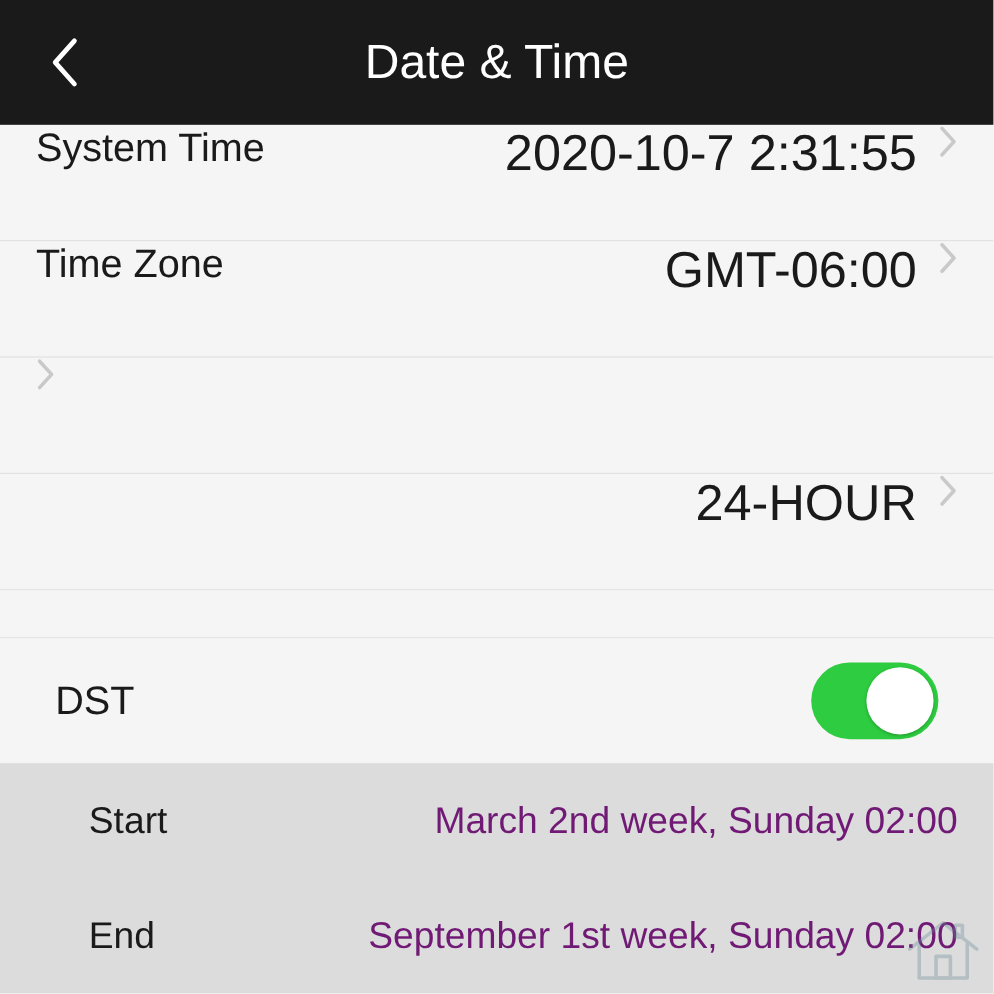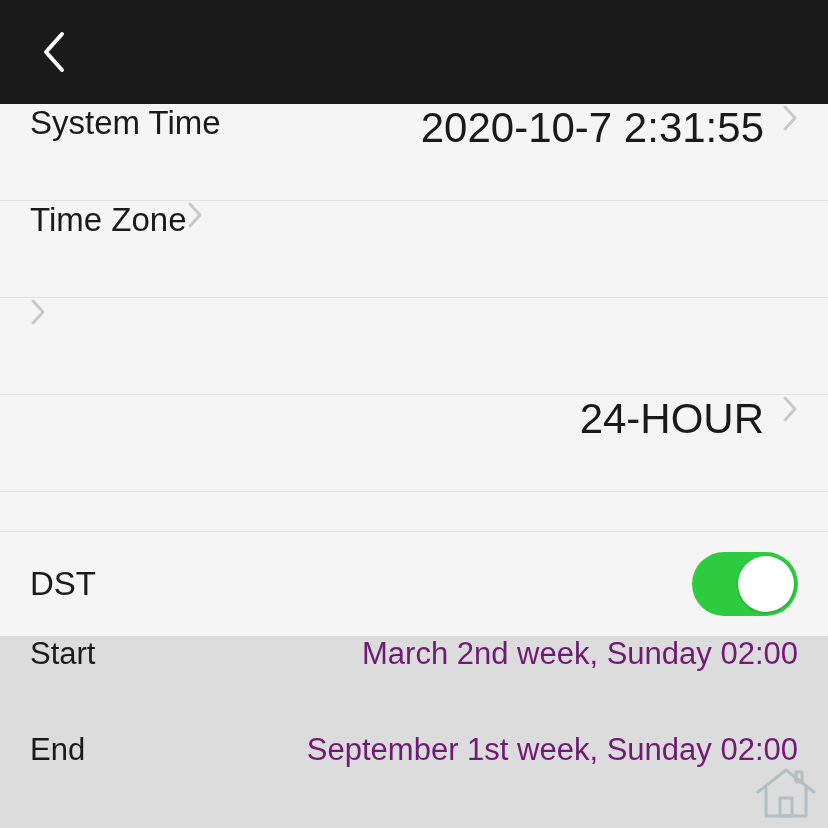--- a/index.html
+++ b/index.html
@@ -68,21 +68,21 @@
     }
     .gap {
       height: 40px;
       background: #f5f5f5;
       border-bottom: 1px solid #e2e2e2;
     }
     .toggle-row {
       display: flex;
       align-items: center;
       height: 104px;
-      padding: 0 30px;
+      padding: 0 46px;
       background: #f5f5f5;
     }
     .toggle-row .label {
       font-size: 33px;
       color: #1a1a1a;
       flex: 1;
     }
     .toggle {
       width: 106px;
       height: 64px;
@@ -99,22 +99,24 @@
       height: 56px;
       background: #ffffff;
       border-radius: 50%;
       box-shadow: 0 1px 3px rgba(0,0,0,0.25);
     }
     .subsection {
       background: #dcdcdc;
     }
     .subrow {
       display: flex;
+      align-items: center;
       height: 96px;
       padding: 0 30px;
+      margin-left: 44px;
     }
     .subrow .label {
       font-size: 31px;
       color: #1a1a1a;
       flex-shrink: 0;
     }
     .subrow .value {
       flex: 1;
       text-align: right;
       font-size: 31px;
@@ -131,36 +133,38 @@
 <body>
 
 <div class="header">
   <div class="back-btn">
     <span>
       <svg width="26" height="44" viewBox="0 0 26 44">
         <polyline points="22,4 6,22 22,40" fill="none" stroke="#ffffff" stroke-width="4" stroke-linecap="round" stroke-linejoin="round"></polyline>
       </svg>
     </span>
   </div>
+  <div class="header-title">Date &amp; Time</div>
 </div>
 
 <div class="list">
 
   <div class="row">
     <div class="label">System Time</div>
     <div class="value">2020-10-7 2:31:55</div>
     <div class="chevron">
       <svg width="16" height="28" viewBox="0 0 16 28">
           <polyline points="3,3 13,14 3,25" fill="none" stroke="#c9c9c9" stroke-width="3" stroke-linecap="round" stroke-linejoin="round"></polyline>
         </svg>
     </div>
   </div>
 
   <div class="row">
     <div class="label">Time Zone</div>
+    <div class="value">GMT-06:00</div>
     <div class="chevron">
       <svg width="16" height="28" viewBox="0 0 16 28">
           <polyline points="3,3 13,14 3,25" fill="none" stroke="#c9c9c9" stroke-width="3" stroke-linecap="round" stroke-linejoin="round"></polyline>
         </svg>
     </div>
   </div>
 
   <div class="row">
     <div class="chevron">
       <svg width="16" height="28" viewBox="0 0 16 28">

